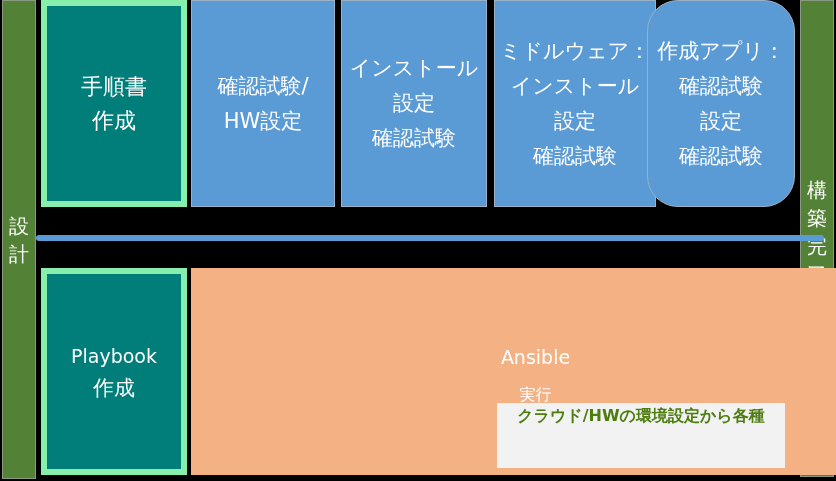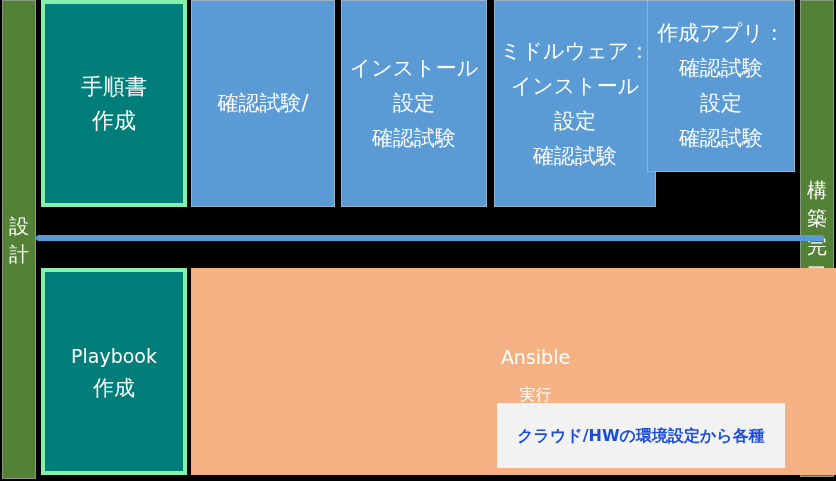--- a/index.html
+++ b/index.html
@@ -1,61 +1,62 @@
 <!DOCTYPE html>
 <html><head>
   <meta charset="utf-8">
   <style>
     html, body { margin:0; padding:0; }
     body { width:836px; height:481px; background:#000; position:relative; overflow:hidden;
            font-family: "DejaVu Sans", "Liberation Sans", sans-serif; }
     .box { position:absolute; box-sizing:border-box; display:flex; flex-direction:column;
            align-items:center; justify-content:center; color:#fff; text-align:center; }
     .green { background:#538135; border:1px solid #8a9a80; }
-    .teal { background:#017e7a; border:4px solid #86efac; font-size:22px; line-height:34px; }
+    .teal { background:#017e7a; border:6px solid #86efac; font-size:22px; line-height:34px; }
     .blue { background:#5b9bd5; border:1px solid #9ab0c4; font-size:21px; line-height:35px; }
     .orange { background:#f4b183; font-size:19px; line-height:30px; justify-content:flex-start; padding-top:74px; }
     .vtext { font-size:20px; line-height:28px; }
     .vtext span { display:block; }
     .line { position:absolute; left:36px; top:235px; width:788px; height:6px; background:#5b9bd5; border-radius:3px; }
     .note { position:absolute; left:497px; top:403px; width:288px; height:65px; background:#f2f2f2;
-            color:#1d4ed8; font-weight:bold; font-size:16px; line-height:25px; text-align:center;
-            display:flex; flex-direction:column; justify-content:center; }
+            color:#4d7c0f; font-weight:bold; font-size:16px; line-height:25px; text-align:center;
+            display:flex; flex-direction:row; justify-content:center; }
   </style>
 </head>
 <body>
 
 <div class="box green vtext" style="left:2px; top:0; width:34px; height:479px; justify-content:center; padding-top:0;">
   <span>設</span>
   <span>計</span>
 </div>
 
 <div class="box teal" style="left:41px; top:0; width:146px; height:207px;">
   <span>手順書</span>
   <span>作成</span>
 </div>
 
 <div class="box blue" style="left:191px; top:0; width:144px; height:207px;">
   <span>確認試験/</span>
+  <span>HW設定</span>
 </div>
 
 <div class="box blue" style="left:341px; top:0; width:146px; height:207px;">
   <span>インストール</span>
   <span>設定</span>
   <span>確認試験</span>
 </div>
 
 <div class="box blue" style="left:494px; top:0; width:162px; height:207px;">
   <span>ミドルウェア：</span>
   <span>インストール</span>
   <span>設定</span>
   <span>確認試験</span>
 </div>
 
-<div class="box blue" style="left:647px; top:0; width:148px; height:172px;">
+<div class="box blue" style="left:647px; top:0; width:148px; height:207px;border-radius:31px;">
   <span>作成アプリ：</span>
   <span>確認試験</span>
   <span>設定</span>
   <span>確認試験</span>
 </div>
 
 <div class="box green vtext" style="left:800px; top:0; width:34px; height:477px; justify-content:flex-start; padding-top:175px;">
   <span>構</span>
   <span>築</span>
   <span>完</span>

